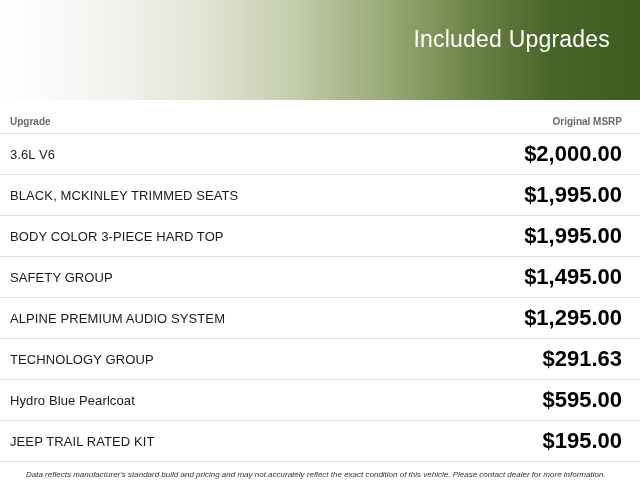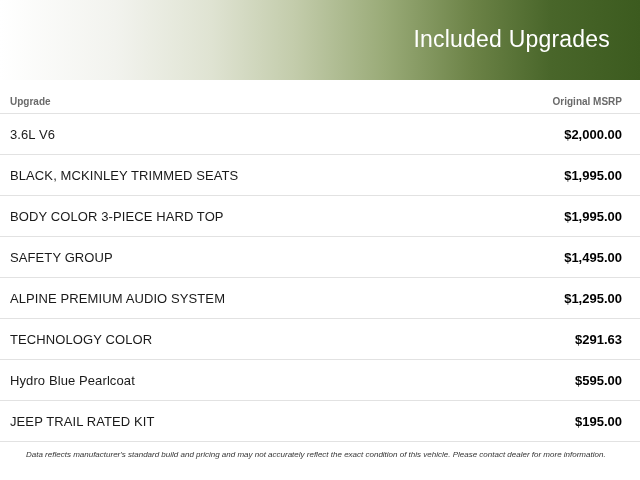--- a/index.html
+++ b/index.html
@@ -16,21 +16,21 @@
   .page {
     position: relative;
     width: 640px;
     height: 480px;
     box-sizing: border-box;
     background: #ffffff;
   }
   
   .header {
     position: relative;
-    height: 80px;
+    height: 100px;
     background: linear-gradient(to right,
         #ffffff 0%,
         #f2f3ee 18%,
         #dfe3d2 33%,
         #c3ccab 46%,
         #9aab78 60%,
         #6b8246 74%,
         #49662a 86%,
         #3c5b1f 100%);
     overflow: hidden;
@@ -73,21 +73,21 @@
   .row:first-child {
     border-top: 1px solid #e2e2e2;
   }
   .row-label {
     font-size: 13px;
     color: #1a1a1a;
     font-weight: 400;
     letter-spacing: 0.1px;
   }
   .row-price {
-    font-size: 13px;
+    font-size: 22px;
     color: #000000;
     font-weight: bold;
     white-space: nowrap;
   }
   
   .disclaimer {
     padding: 8px 14px 0 10px;
     font-size: 8px;
     font-style: italic;
     color: #333333;
@@ -130,21 +130,21 @@
       <div class="row-label">SAFETY GROUP</div>
       <div class="row-price">$1,495.00</div>
     </div>
 
     <div class="row">
       <div class="row-label">ALPINE PREMIUM AUDIO SYSTEM</div>
       <div class="row-price">$1,295.00</div>
     </div>
 
     <div class="row">
-      <div class="row-label">TECHNOLOGY COLOR</div>
+      <div class="row-label">TECHNOLOGY GROUP</div>
       <div class="row-price">$291.63</div>
     </div>
 
     <div class="row">
       <div class="row-label">Hydro Blue Pearlcoat</div>
       <div class="row-price">$595.00</div>
     </div>
 
     <div class="row">
       <div class="row-label">JEEP TRAIL RATED KIT</div>

